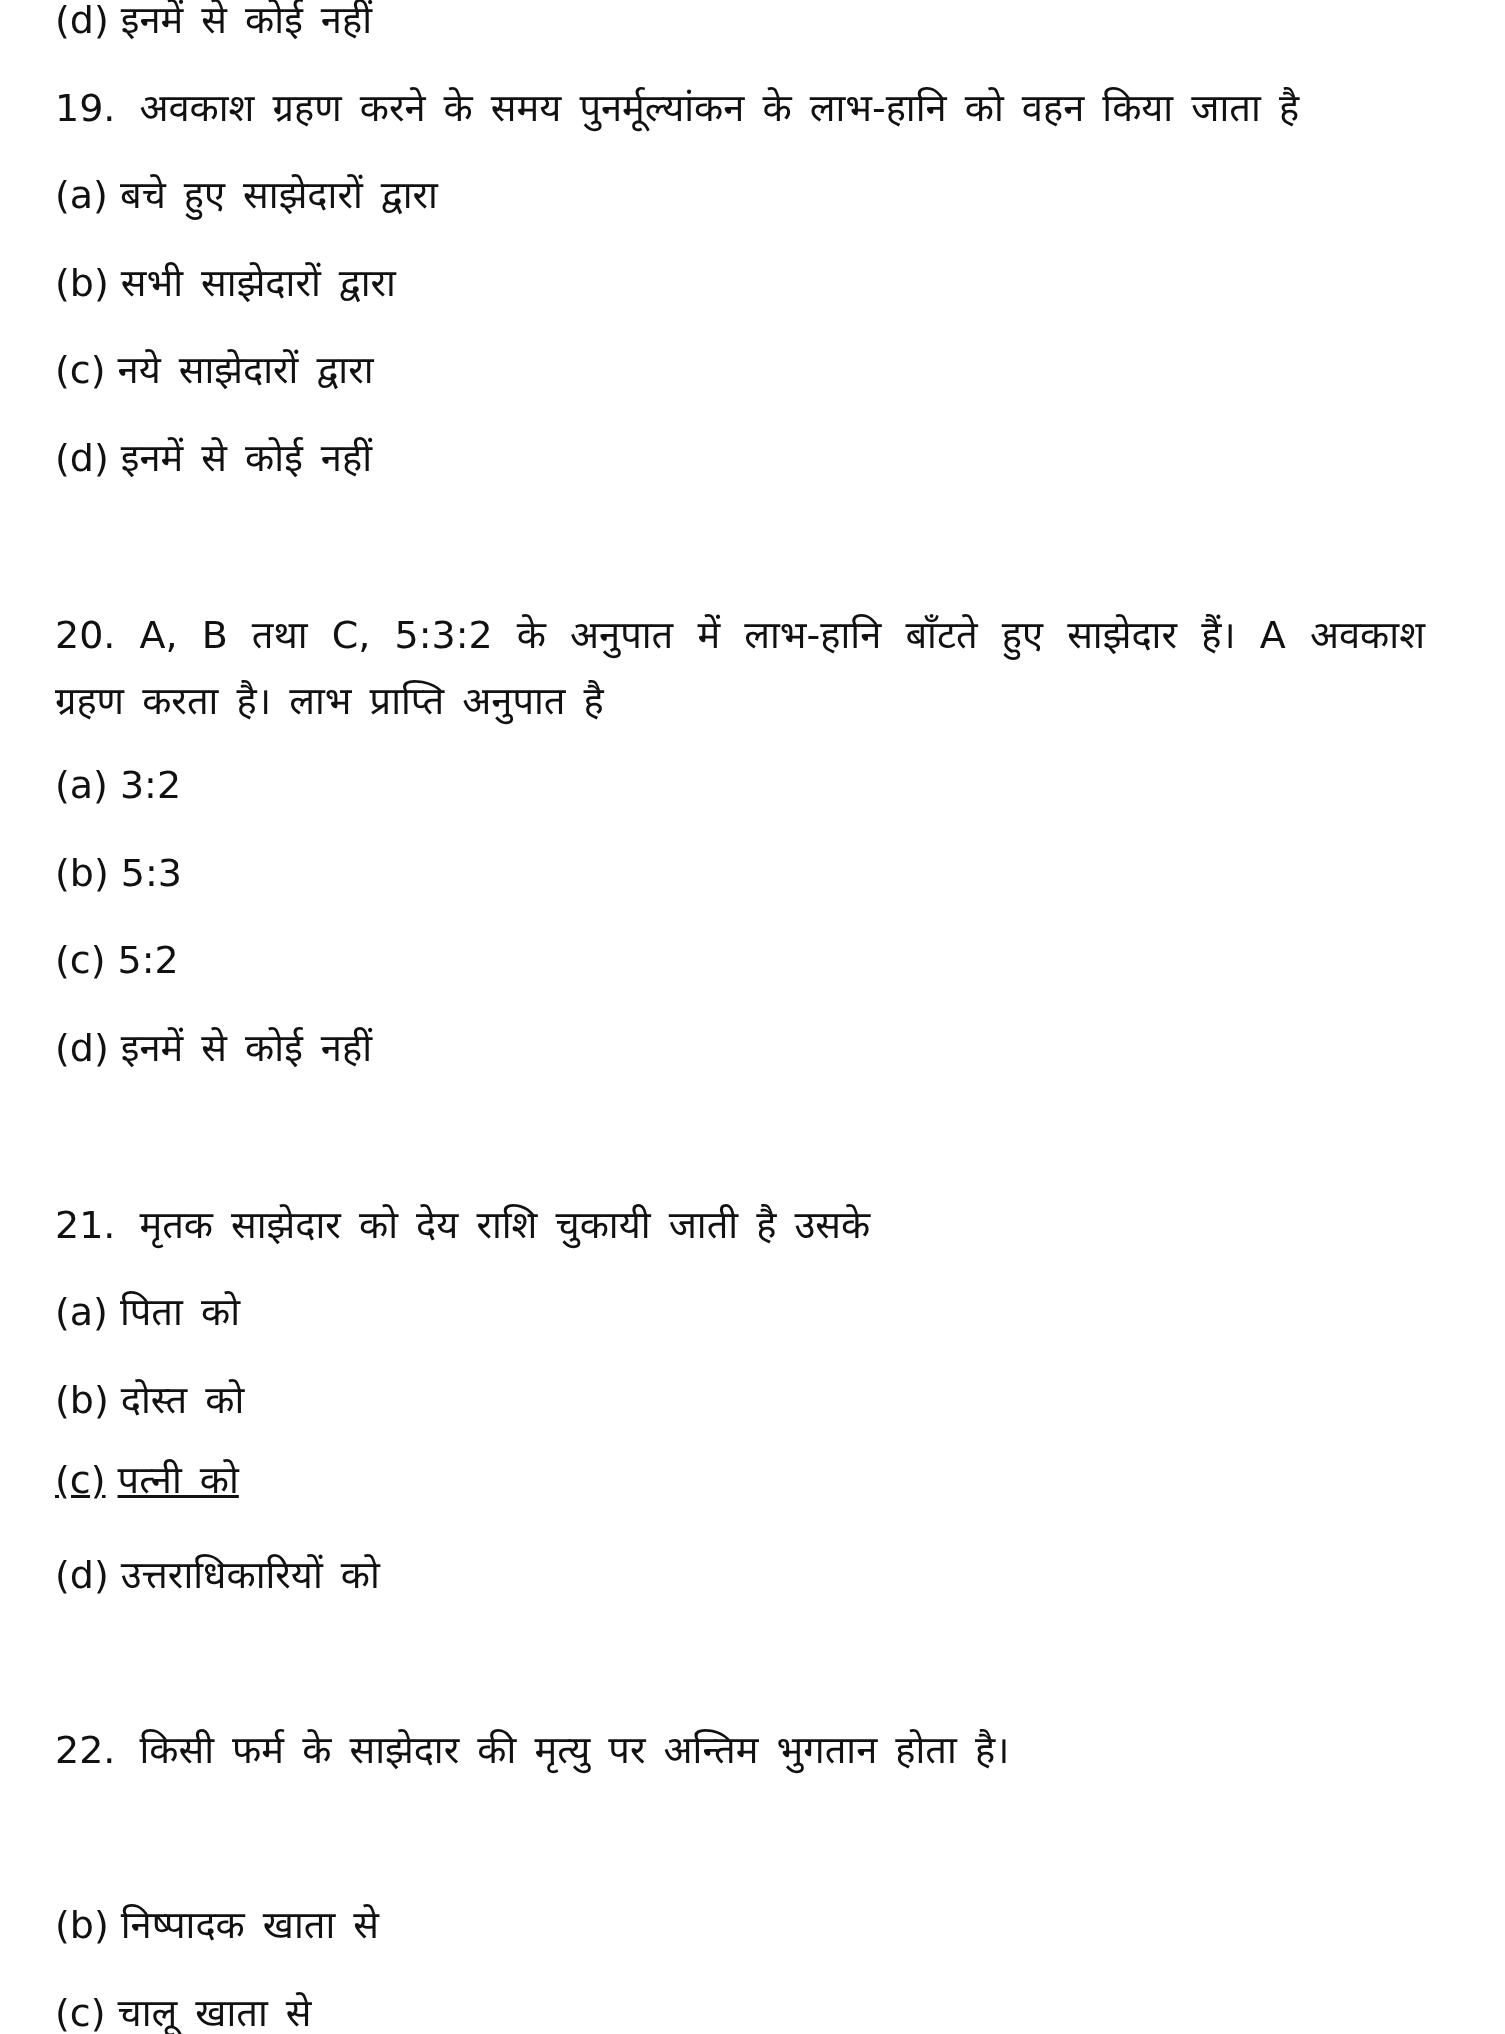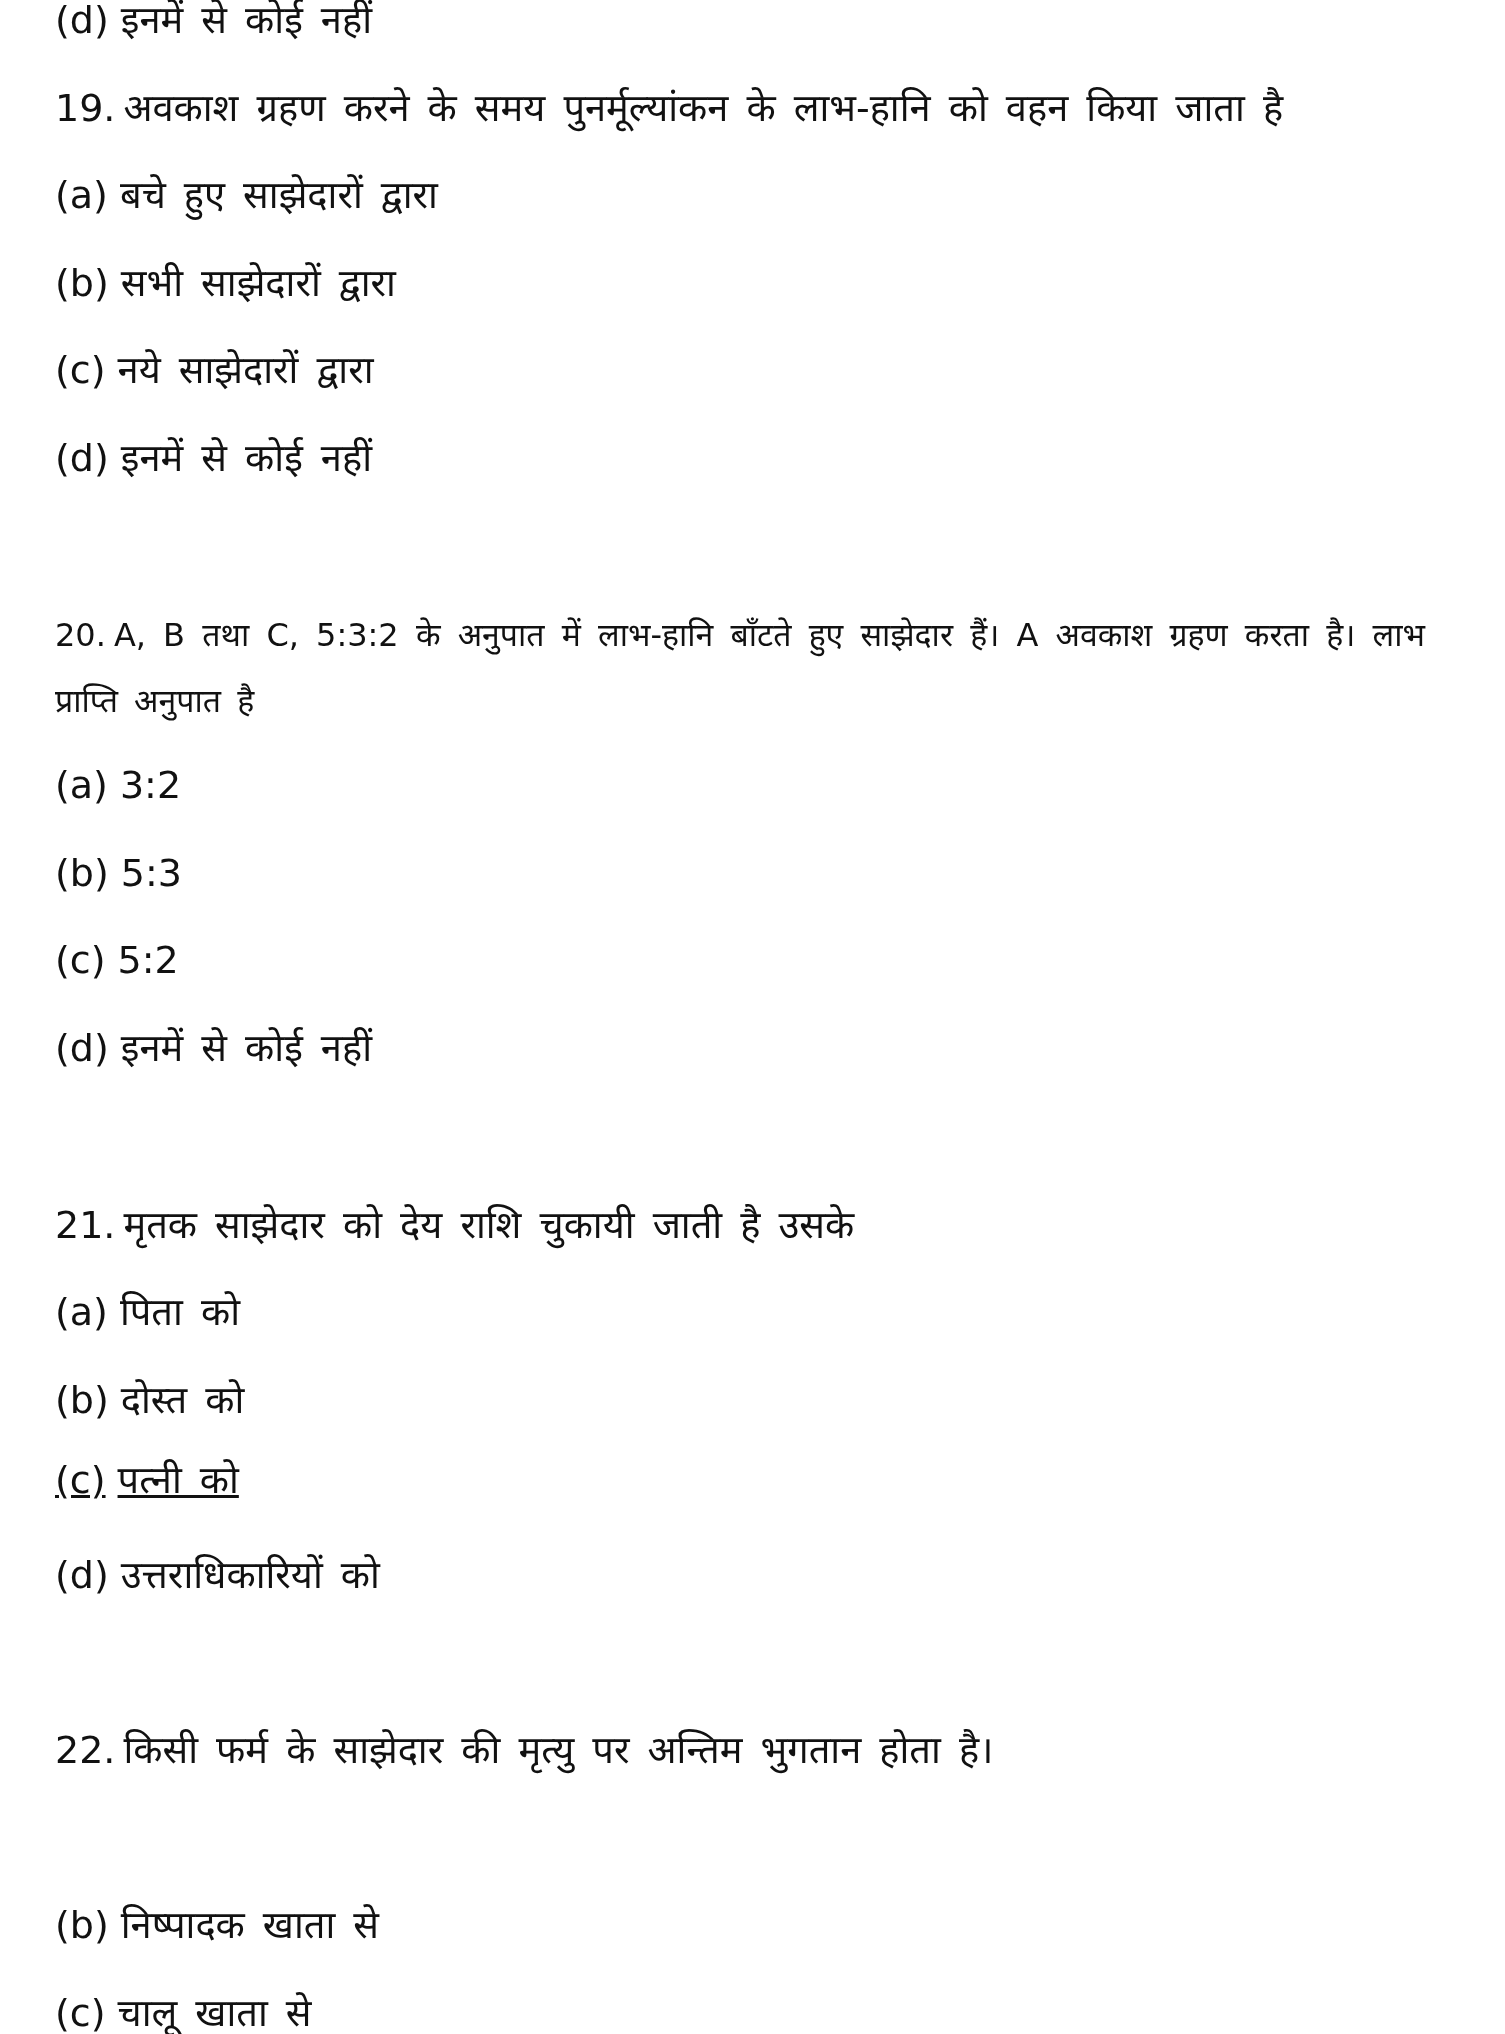--- a/index.html
+++ b/index.html
@@ -27,27 +27,27 @@
       left: 55px;
       font-size: 38px;
       line-height: 52px;
       white-space: nowrap;
       word-spacing: 6px;
     }
     .q-text {
       position: absolute;
       left: 55px;
       width: 1370px;
-      font-size: 32px;
+      font-size: 38px;
       line-height: 66px;
       text-align: justify;
       text-align-last: left;
       word-spacing: 6px;
     }
-    .num { margin-right: 8px; }
+    .num { margin-right: 24px; }
     .opt-label { margin-right: 12px; }
   </style>
 </head>
 <body>
 
 <div class="page">
 
   <div class="line" style="top:-6px;">
     <span class="opt-label">(d)</span><span>इनमें से कोई नहीं</span>
   </div>

